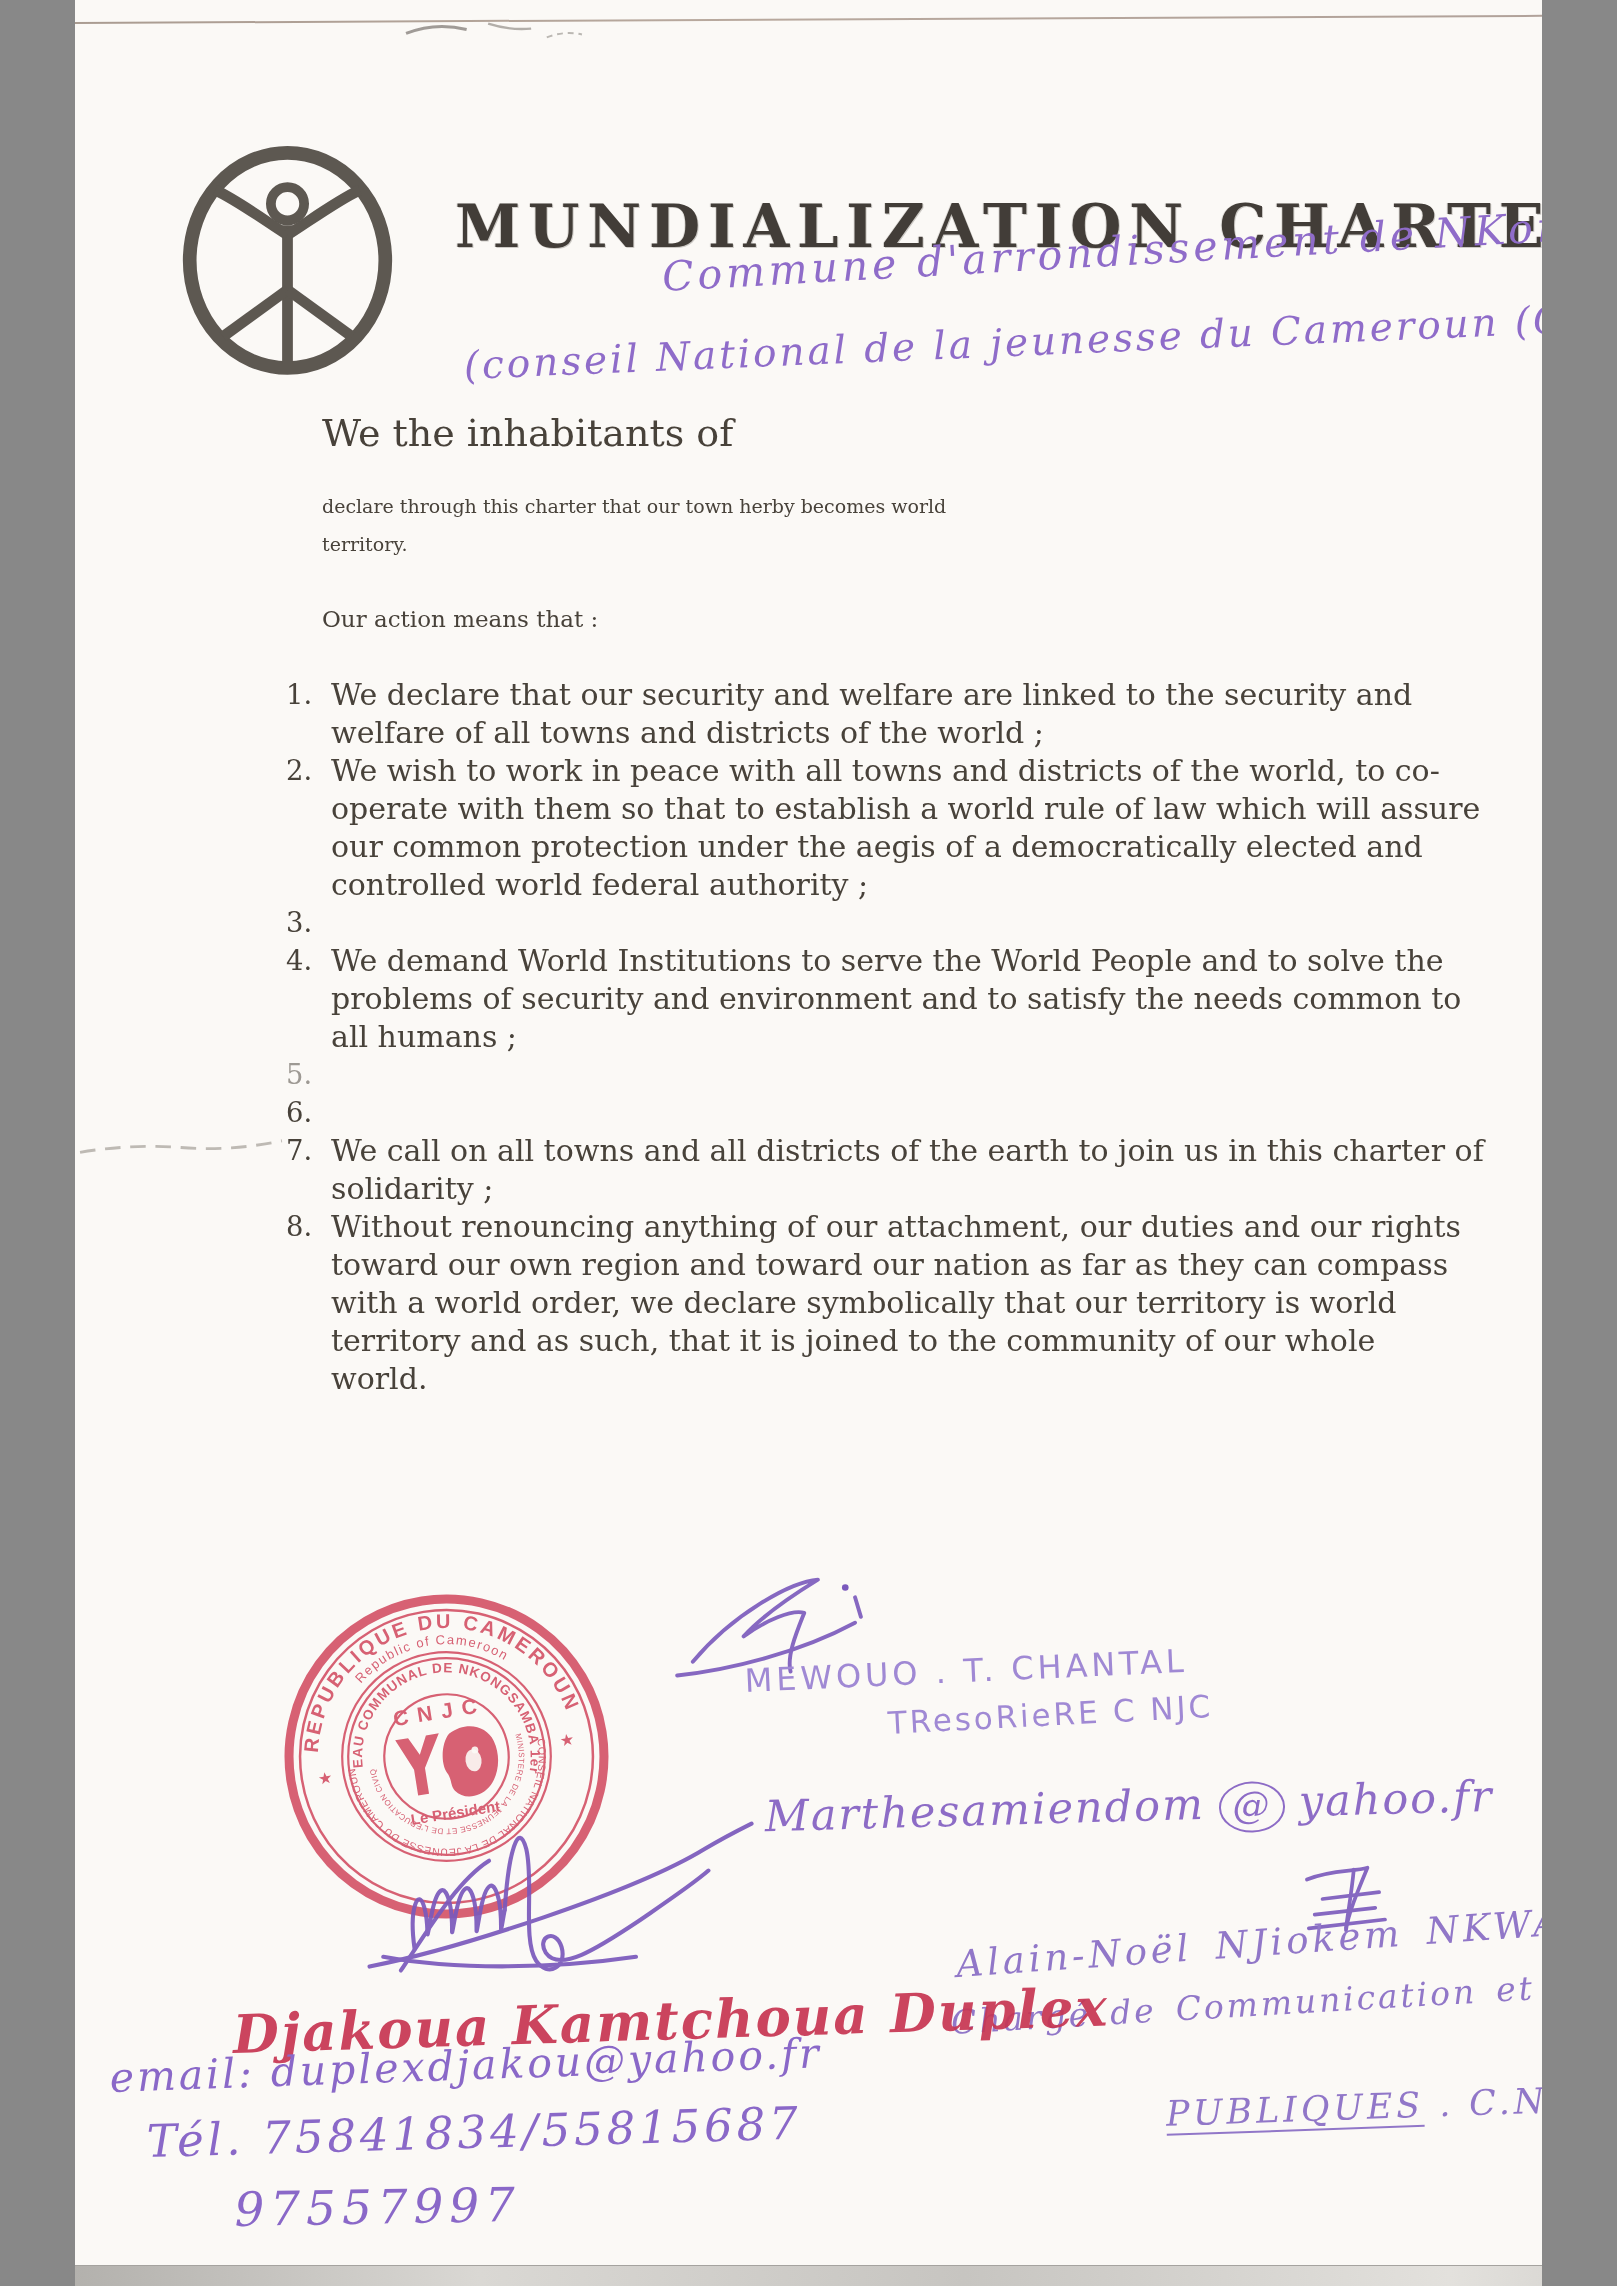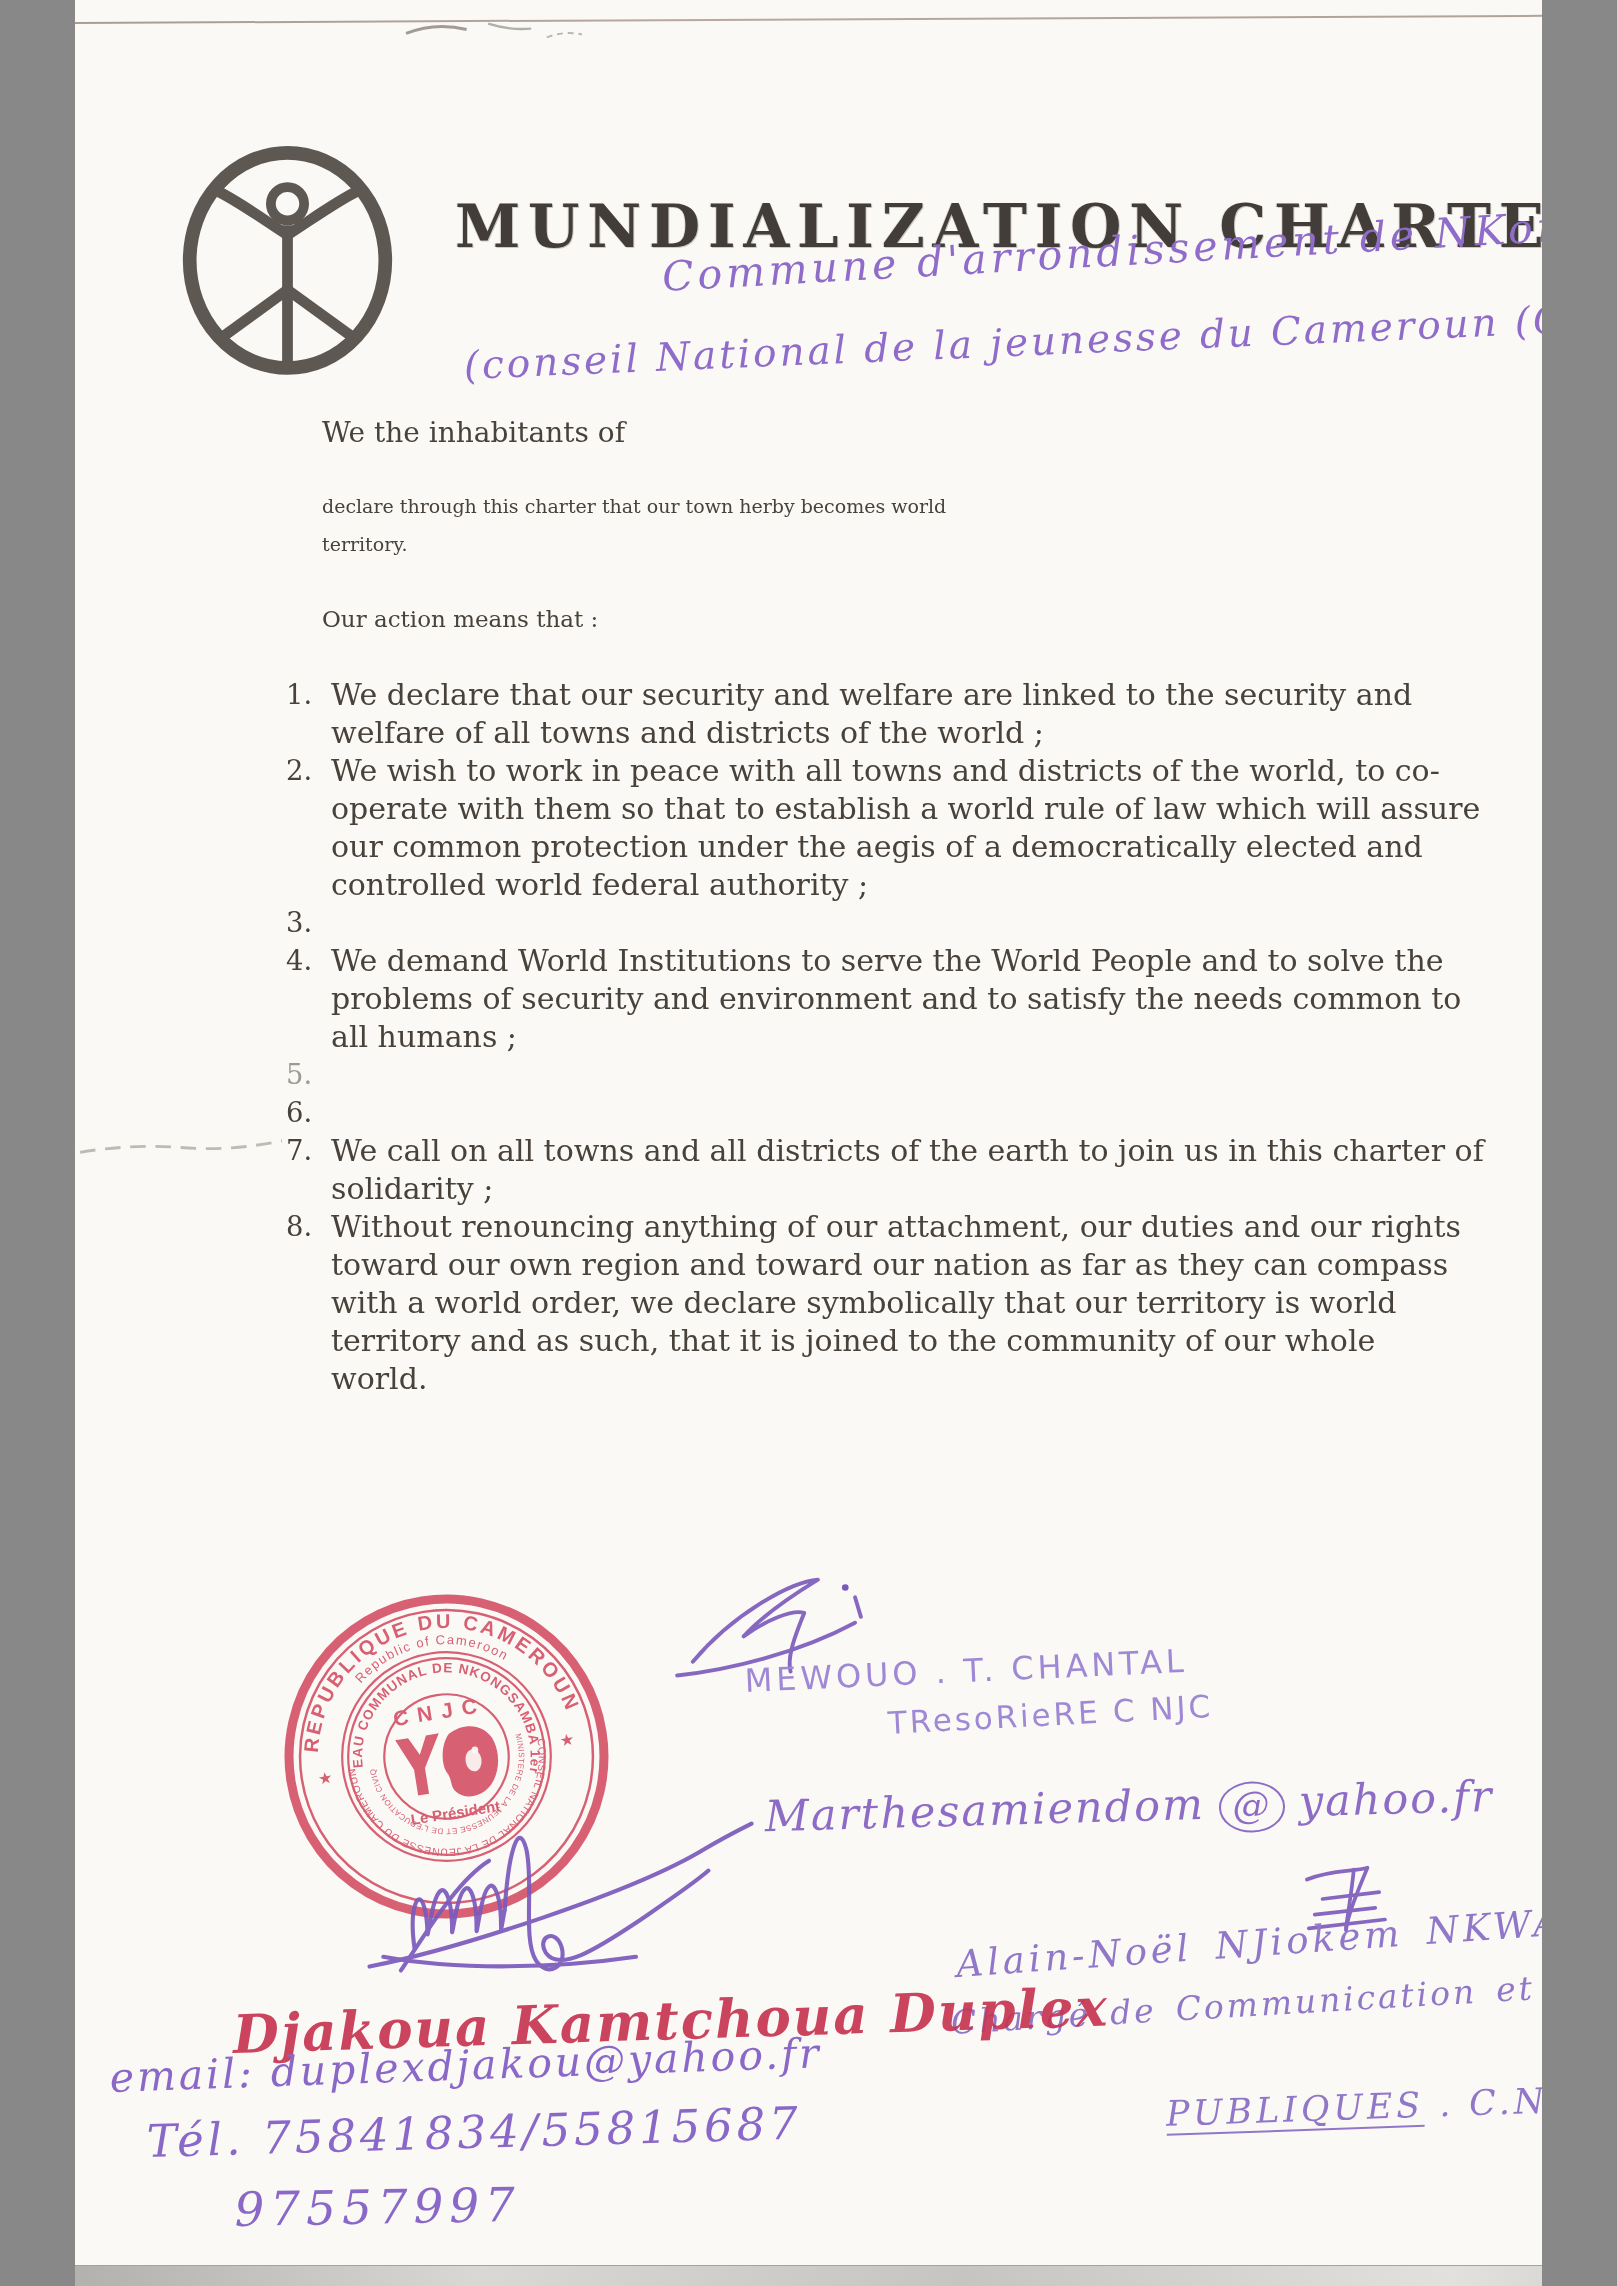--- a/index.html
+++ b/index.html
@@ -81,21 +81,21 @@
       <path d="M114,158 L48,206" stroke-width="11"></path>
       <path d="M114,158 L180,206" stroke-width="11"></path>
     </g>
   </svg>
 
   <div class="abs title">MUNDIALIZATION CHARTER</div>
 
   <div class="abs hw hw-line1">Commune d'arrondissement de NKongsamba 1er</div>
   <div class="abs hw hw-line2">(conseil National de la jeunesse du Cameroun (CNJC))</div>
 
-  <div class="abs print intro-prefix" style="font-size:28px">We the inhabitants of</div>
+  <div class="abs print intro-prefix" style="font-size:38px">We the inhabitants of</div>
   <div class="abs print intro-body" style="font-size:19px">declare through this charter that our town herby becomes world
 territory.</div>
   <div class="abs print action-heading" style="font-size:23px">Our action means that :</div>
 
   <div class="abs charter-list">
     <div class="li">
       <span class="num">1.</span>
       <span class="txt">We declare that our security and welfare are linked to the security and
 welfare of all towns and districts of the world ;</span>
     </div>

